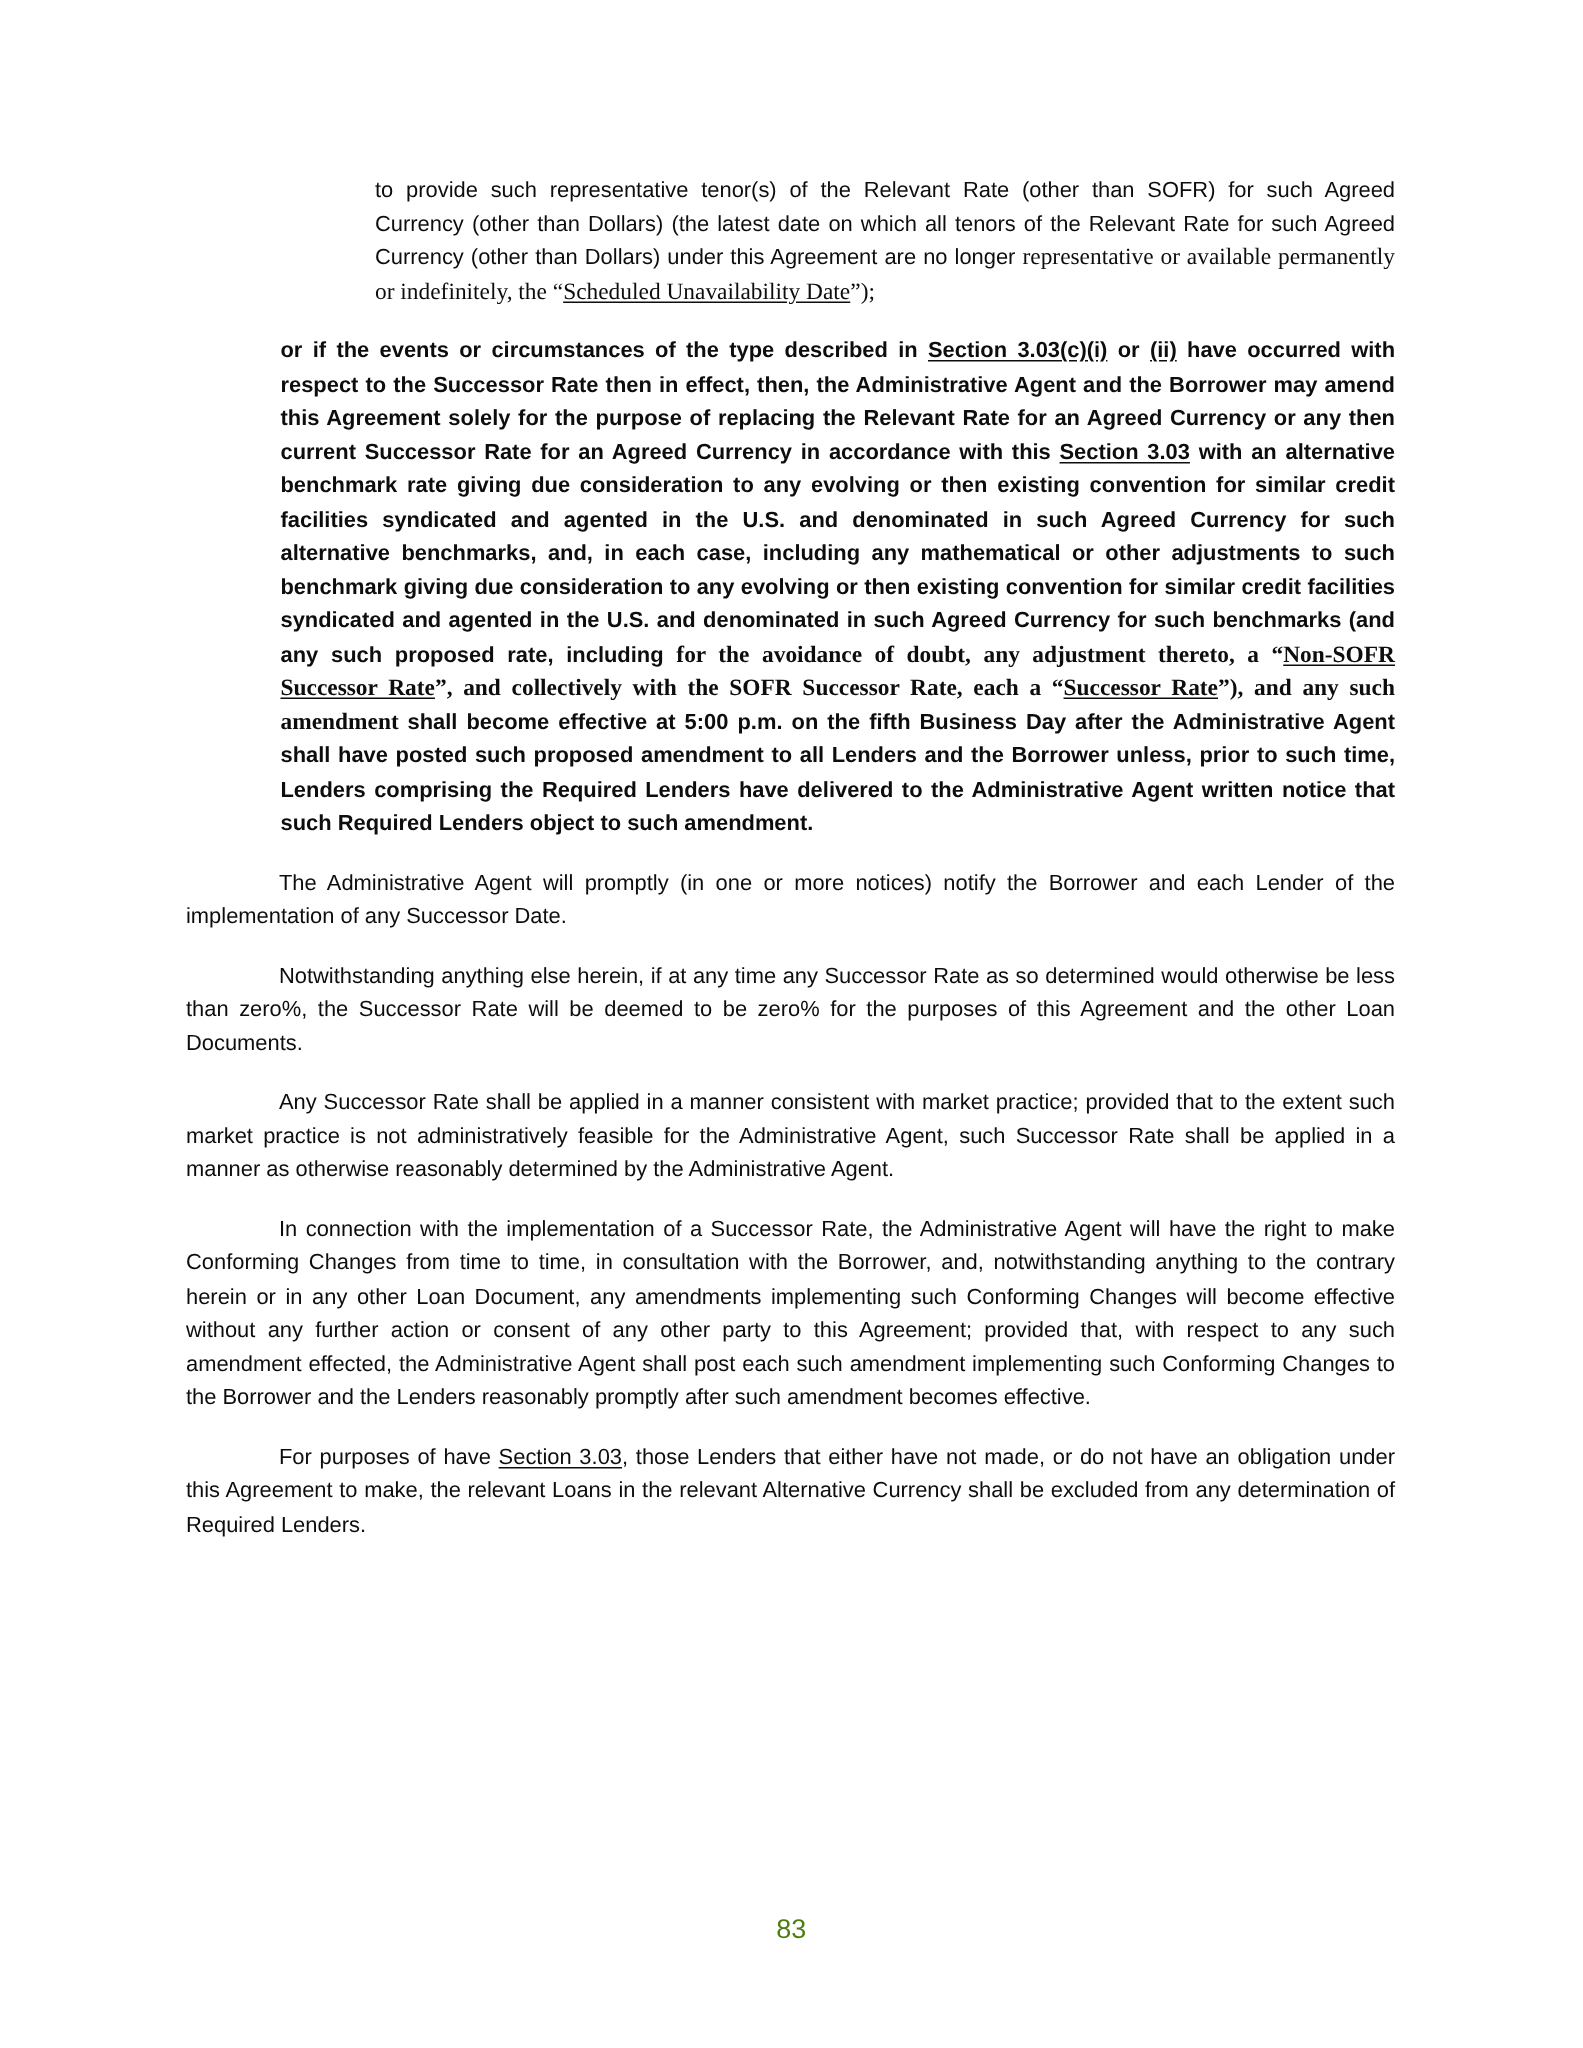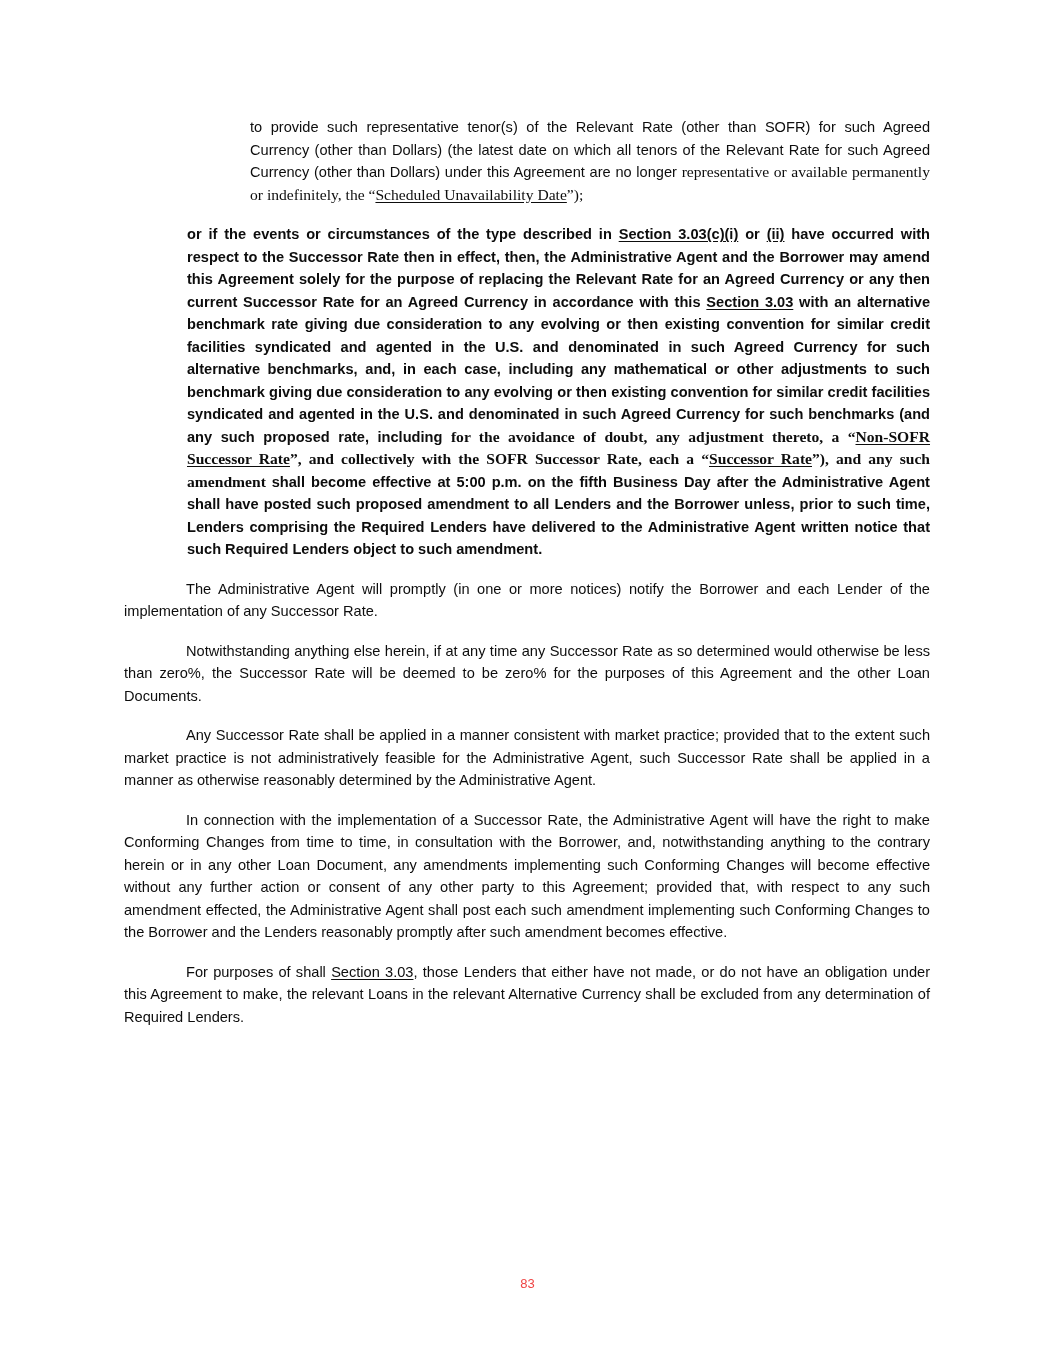--- a/index.html
+++ b/index.html
@@ -28,31 +28,31 @@
   .p-body { text-indent: 62px; }
   .serif { font-family: "Liberation Serif", serif; font-size: 15.6px; }
   .u { text-decoration: underline; text-underline-offset: 2px; }
   .tab-gap { display: inline-block; width: 26px; }
   .pageno {
     position: absolute;
     left: 0;
     right: 0;
     top: 1276px;
     text-align: center;
-    font-size: 13px;
-    color: #ef4444;
+    font-size: 18px;
+    color: #4d7c0f;
   }
 </style>
 </head>
 <body>
 
 <div class="page">
   <div class="content">
     <p class="p-block"><span>to provide such representative tenor(s) of the Relevant Rate (other than SOFR) for such Agreed Currency (other than Dollars) (the latest date on which all tenors of the Relevant Rate for such Agreed Currency (other than Dollars) under this Agreement are no longer </span><span class="serif">representative or available permanently or indefinitely, the “</span><span class="serif u">Scheduled Unavailability Date</span><span class="serif">”);</span></p>
     <p class="p-l1"><span>or if the events or circumstances of the type described in </span><span class="u">Section 3.03(c)(i)</span><span> or </span><span class="u">(ii)</span><span> have occurred with respect to the Successor Rate then in effect, then, the Administrative Agent and the Borrower may amend this Agreement solely for the purpose of replacing the Relevant Rate for an Agreed Currency or any then current Successor Rate for an Agreed Currency in accordance with this </span><span class="u">Section 3.03</span><span> with an alternative benchmark rate giving due consideration to any evolving or then existing convention for similar credit facilities syndicated and agented in the U.S. and denominated in such Agreed Currency for such alternative benchmarks, and, in each case, including any mathematical or other adjustments to such benchmark giving due consideration to any evolving or then existing convention for similar credit facilities syndicated and agented in the U.S. and denominated in such Agreed Currency for such benchmarks (and any such proposed rate, including </span><span class="serif">for the avoidance of doubt, any adjustment thereto, a “</span><span class="serif u">Non-SOFR Successor Rate</span><span class="serif">”, and collectively with the SOFR Successor Rate, each a “</span><span class="serif u">Successor Rate</span><span class="serif">”), and any such amendment </span><span>shall become effective at 5:00 p.m. on the fifth Business Day after the Administrative Agent shall have posted such proposed amendment to all Lenders and the Borrower unless, prior to such time, Lenders comprising the Required Lenders have delivered to the Administrative Agent written notice that such Required Lenders object to such amendment.</span></p>
-    <p class="p-body"><span>The Administrative Agent will promptly (in one or more notices) notify the Borrower and each Lender of the implementation of any Successor Rate.</span></p>
+    <p class="p-body"><span>The Administrative Agent will promptly (in one or more notices) notify the Borrower and each Lender of the implementation of any Successor Date.</span></p>
     <p class="p-body"><span>Notwithstanding anything else herein, if at any time any Successor Rate as so determined would otherwise be less than zero%, the Successor Rate will be deemed to be zero% for the purposes of this Agreement and the other Loan Documents.</span></p>
     <p class="p-body"><span>Any Successor Rate shall be applied in a manner consistent with market practice; provided that to the extent such market practice is not administratively feasible for the Administrative Agent, such Successor Rate shall be applied in a manner as otherwise reasonably determined by the Administrative Agent.</span></p>
     <p class="p-body"><span>In connection with the implementation of a Successor Rate, the Administrative Agent will have the right to make Conforming Changes from time to time, in consultation with the Borrower, and, notwithstanding anything to the contrary herein or in any other Loan Document, any amendments implementing such Conforming Changes will become effective without any further action or consent of any other party to this Agreement; provided that, with respect to any such amendment effected, the Administrative Agent shall post each such amendment implementing such Conforming Changes to the Borrower and the Lenders reasonably promptly after such amendment becomes effective.</span></p>
-    <p class="p-body"><span>For purposes of shall </span><span class="u">Section 3.03</span><span>, those Lenders that either have not made, or do not have an obligation under this Agreement to make, the relevant Loans in the relevant Alternative Currency shall be excluded from any determination of Required Lenders.</span></p>
+    <p class="p-body"><span>For purposes of have </span><span class="u">Section 3.03</span><span>, those Lenders that either have not made, or do not have an obligation under this Agreement to make, the relevant Loans in the relevant Alternative Currency shall be excluded from any determination of Required Lenders.</span></p>
   </div>
   <div class="pageno">83</div>
 </div>
 
 </body></html>

